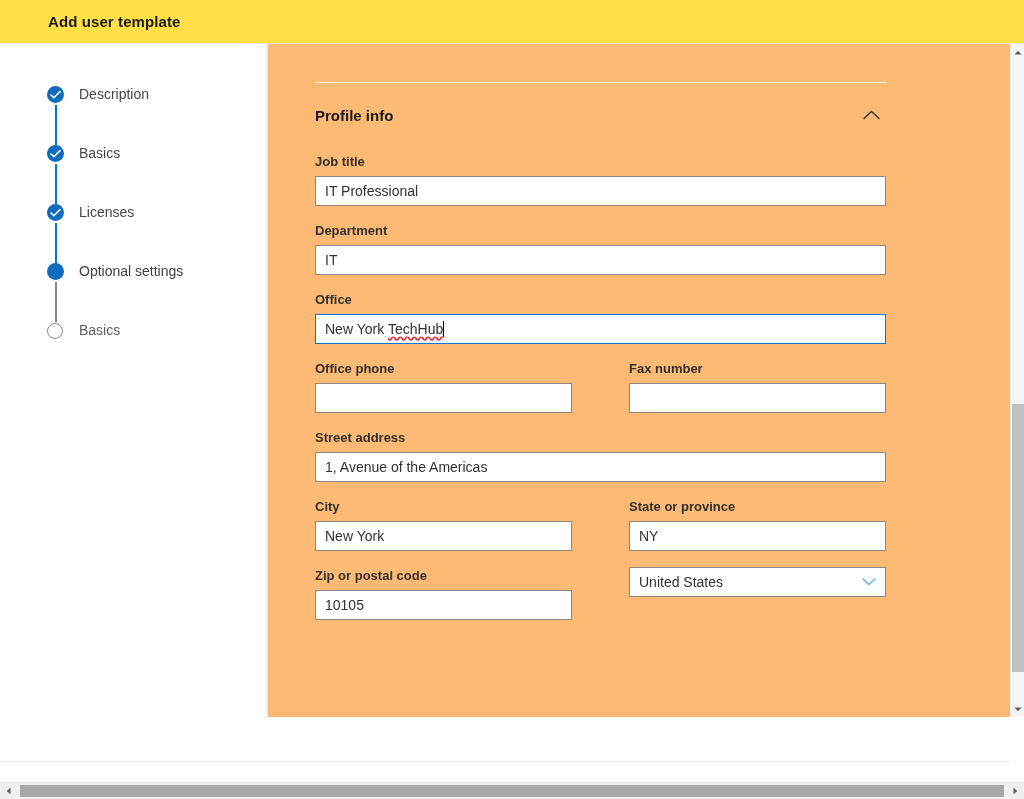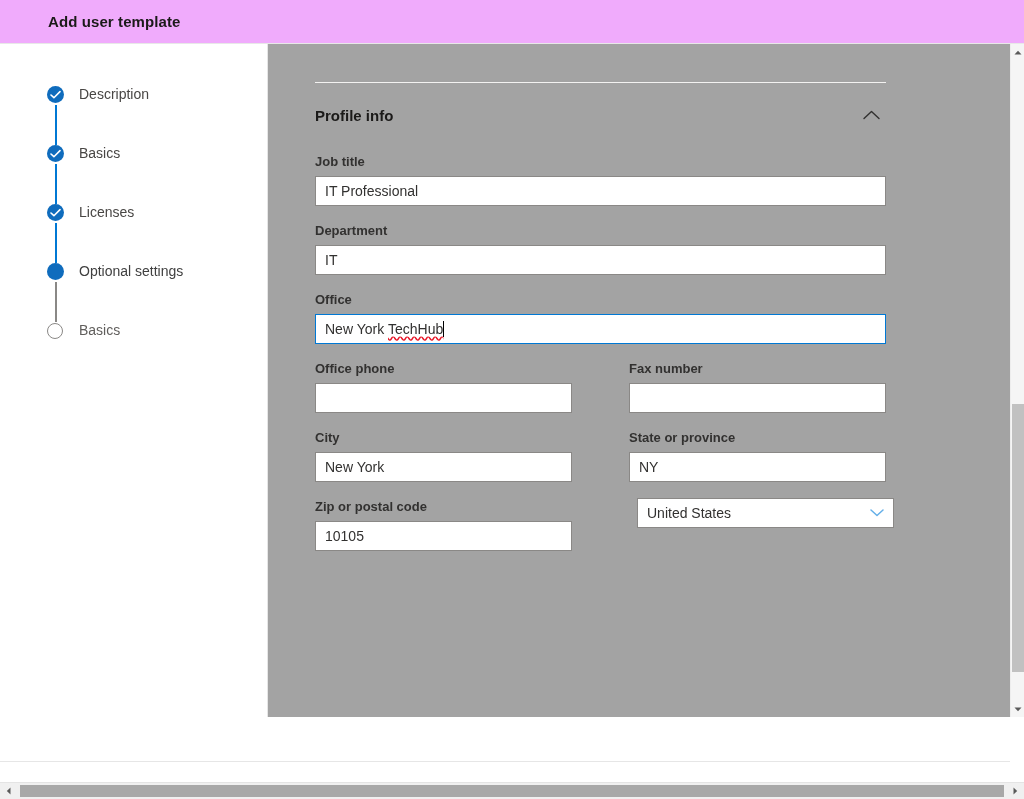--- a/index.html
+++ b/index.html
@@ -17,21 +17,21 @@
     font-size: 14px;
     position: relative;
   }
 
   
   .window-header {
     position: absolute;
     left: 0; top: 0;
     width: 1024px;
     height: 44px;
-    background: #f0abfc;
+    background: #fde047;
     border-bottom: 1px solid #e8e8e8;
     display: flex;
     align-items: center;
   }
   .window-title {
     margin-left: 48px;
     font-size: 15px;
     font-weight: 600;
     color: #1b1a19;
     letter-spacing: 0.1px;
@@ -124,21 +124,21 @@
     color: #404040;
   }
   .step-label.pending { color: #605e5c; }
 
   
   .form-panel {
     position: absolute;
     left: 268px; top: 0;
     width: 742px;
     height: 673px;
-    background: #a3a3a3;
+    background: #fdba74;
     overflow: hidden;
   }
   .panel-inner {
     position: absolute;
     left: 47px;
     top: 0;
     width: 571px;
   }
 
   .section-divider {
@@ -237,21 +237,20 @@
   .select-shell {
     position: relative;
     width: 100%;
     height: 30px;
     border: 1px solid #8a8886;
     background: #ffffff;
     display: flex;
     align-items: center;
     padding: 0 9px;
     cursor: pointer;
-    margin-left: 8px;
   }
   .select-value { font-size: 14px; color: #323130; }
   .select-chevron {
     position: absolute;
     right: 9px;
     top: 50%;
     transform: translateY(-50%);
     display: flex;
   }
 
@@ -469,20 +468,26 @@
         <div class="field half">
           <label class="field-label">Office phone</label>
           <input class="text-input" type="text" value="" style="">
         </div>
         <div class="field half">
           <label class="field-label">Fax number</label>
           <input class="text-input" type="text" value="" style="">
         </div>
       </div>
 
+      <div class="field-row">
+        <div class="field">
+          <label class="field-label">Street address</label>
+          <input class="text-input" type="text" value="1, Avenue of the Americas" style="">
+        </div>
+      </div>
 
       <div class="field-row">
         <div class="field half">
           <label class="field-label">City</label>
           <input class="text-input" type="text" value="New York" style="">
         </div>
         <div class="field half">
           <label class="field-label">State or province</label>
           <input class="text-input" type="text" value="NY" style="">
         </div>

